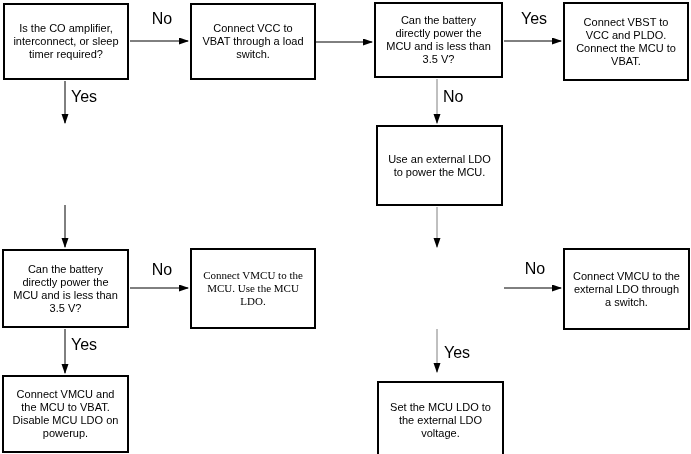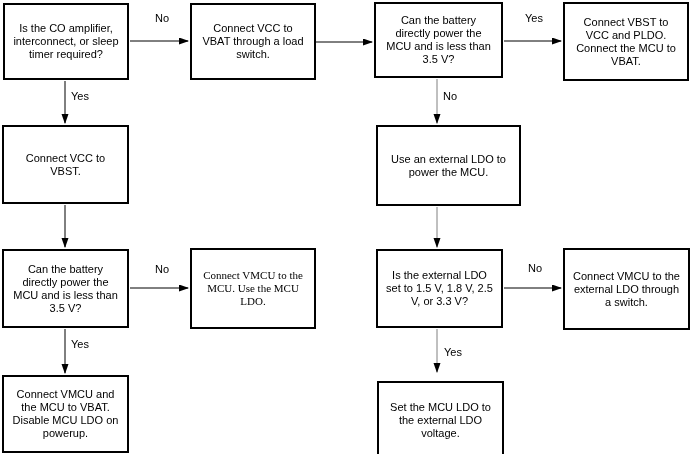--- a/index.html
+++ b/index.html
@@ -26,32 +26,32 @@
     display: flex;
     align-items: center;
     justify-content: center;
     text-align: center;
     font-size: 11px;
     line-height: 13px;
     padding: 2px 7px;
   }
   .elabel {
     position: absolute;
-    font-size: 11px;
+    font-size: 16px;
     line-height: 13px;
     white-space: nowrap;
   }
   .elabel.centered { text-align: center; }
   
   .n1  { left: 3px;   top: 3px;   width: 126px; height: 77px; }
   .n2  { left: 190px; top: 3px;   width: 126px; height: 77px; }
   .n3  { left: 374px; top: 2px;   width: 129px; height: 76px; }
   .n4  { left: 563px; top: 2px;   width: 126px; height: 79px; }
   .n5  { left: 2px;   top: 125px; width: 127px; height: 79px; }
-  .n6  { left: 376px; top: 125px; width: 145px; height: 81px; }
+  .n6  { left: 376px; top: 125px; width: 127px; height: 81px; }
   .n7  { left: 2px;   top: 249px; width: 127px; height: 79px; }
   .n8  { left: 190px; top: 248px; width: 126px; height: 81px; font-family: Liberation Serif, serif; }
   .n9  { left: 376px; top: 249px; width: 127px; height: 79px; }
   .n10 { left: 563px; top: 248px; width: 127px; height: 82px; }
   .n11 { left: 2px;   top: 375px; width: 127px; height: 78px; }
   .n12 { left: 377px; top: 374px; width: 127px; height: 79px; margin-top: 7px; }
   
   .el1 { left: 134px; top: 12px;  width: 56px; }
   .el2 { left: 505px; top: 12px;  width: 58px; }
   .el3 { left: 71px;  top: 90px;  }
@@ -85,25 +85,23 @@
 
     <line x1="437" y1="79" x2="437" y2="123" stroke="#808080" stroke-width="1" marker-end="url(#ah)"></line>
     <line x1="437" y1="207" x2="437" y2="247" stroke="#808080" stroke-width="1" marker-end="url(#ah)"></line>
     <line x1="437" y1="329" x2="437" y2="372" stroke="#808080" stroke-width="1" marker-end="url(#ah)"></line>
   </svg>
 
   <div class="node n2">Connect VCC to VBAT through a load switch.</div>
   <div class="node n1">Is the CO amplifier, interconnect, or sleep timer required?</div>
   <div class="node n3">Can the battery directly power the MCU and is less than 3.5 V?</div>
   <div class="node n4">Connect VBST to VCC and PLDO. Connect the MCU to VBAT.</div>
-  <div class="node n5">Connect VCC to VBST.</div>
   <div class="node n6">Use an external LDO to power the MCU.</div>
   <div class="node n7">Can the battery directly power the MCU and is less than 3.5 V?</div>
   <div class="node n8">Connect VMCU to the MCU. Use the MCU LDO.</div>
-  <div class="node n9">Is the external LDO set to 1.5 V, 1.8 V, 2.5 V, or 3.3 V?</div>
   <div class="node n11">Connect VMCU and the MCU to VBAT. Disable MCU LDO on powerup.</div>
   <div class="node n10">Connect VMCU to the external LDO through a switch.</div>
   <div class="node n12">Set the MCU LDO to the external LDO voltage.</div>
 
   <span class="elabel centered el1">No</span>
   <span class="elabel centered el2">Yes</span>
   <span class="elabel el3">Yes</span>
   <span class="elabel el4">No</span>
   <span class="elabel centered el5">No</span>
   <span class="elabel el6">Yes</span>

